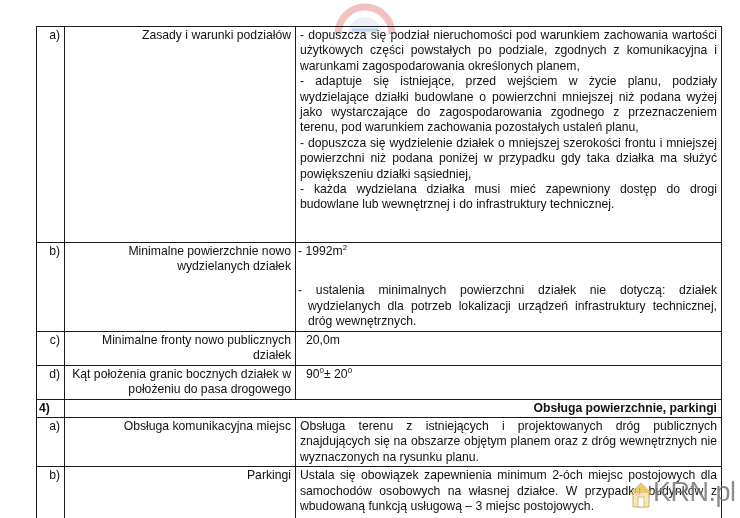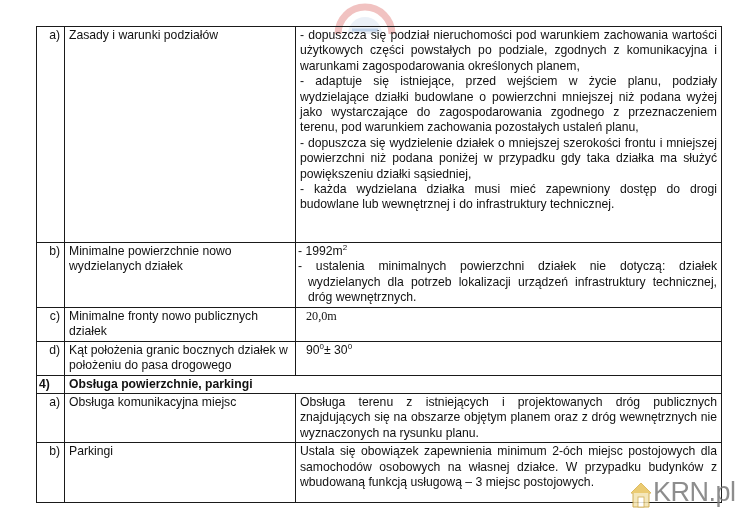--- a/index.html
+++ b/index.html
@@ -31,20 +31,21 @@
     width: 686px;
     border-collapse: collapse;
     table-layout: fixed;
     font-size: 12.2px;
     line-height: 15.4px;
   }
   .doc-table td {
     border: 1.3px solid #1a1a1a;
     vertical-align: top;
     padding: 1px 4px 1px 4px;
+    text-align: right;
   }
   .col-idx { width: 28px; }
   .col-label { width: 231px; }
   .col-value { width: auto; }
   td.idx {
     text-align: right;
     padding-right: 4px;
   }
   td.value {
     text-align: justify;
@@ -114,35 +115,35 @@
         <span class="para">- dopuszcza się wydzielenie działek o mniejszej szerokości frontu i mniejszej powierzchni  niż podana poniżej w przypadku gdy taka działka ma służyć powiększeniu działki sąsiedniej,</span>
         <span class="para">- każda wydzielana działka musi mieć zapewniony dostęp do drogi budowlane lub wewnętrznej i do infrastruktury technicznej.</span>
       </td>
     </tr>
 
     <tr style="height:58px;">
       <td class="idx">b)</td>
       <td>Minimalne powierzchnie nowo wydzielanych działek</td>
       <td class="value" style="padding-left:2px;">
         <span class="para"><span>- 1992m</span><sup>2</sup></span>
-        <span class="para hang" style="padding-left:10px;text-indent:-10px;">- ustalenia minimalnych powierzchni działek nie dotyczą: działek wydzielanych dla potrzeb lokalizacji urządzeń infrastruktury technicznej, dróg wewnętrznych.</span>
+        <span class="para hang" style="padding-left:10px;text-indent:-10px;margin-top:24px;">- ustalenia minimalnych powierzchni działek nie dotyczą: działek wydzielanych dla potrzeb lokalizacji urządzeń infrastruktury technicznej, dróg wewnętrznych.</span>
       </td>
     </tr>
 
     <tr style="height:34px;">
       <td class="idx">c)</td>
       <td>Minimalne fronty nowo publicznych działek</td>
-      <td class="value" style="padding-left:10px;font-family:Liberation Serif, serif;">20,0m</td>
+      <td class="value" style="padding-left:10px;">20,0m</td>
     </tr>
 
     <tr style="height:34px;">
       <td class="idx">d)</td>
       <td>Kąt położenia granic bocznych działek w położeniu do pasa drogowego</td>
       <td class="value" style="padding-left:10px;">
-        <span>90</span><sup>0</sup><span>± 30</span><sup>0</sup>
+        <span>90</span><sup>0</sup><span>± 20</span><sup>0</sup>
       </td>
     </tr>
 
     <tr style="height:16px;">
       <td class="section-idx bold">4)</td>
       <td class="bold" colspan="2">Obsługa powierzchnie, parkingi</td>
     </tr>
 
     <tr style="height:48px;">
       <td class="idx">a)</td>

